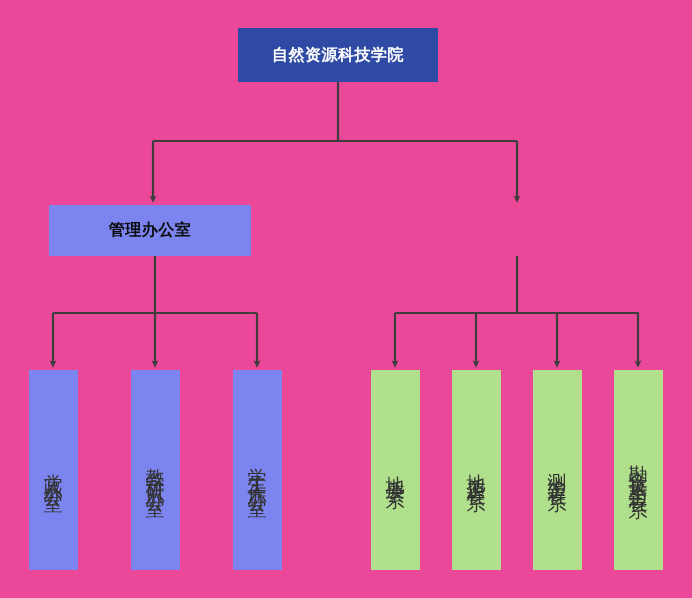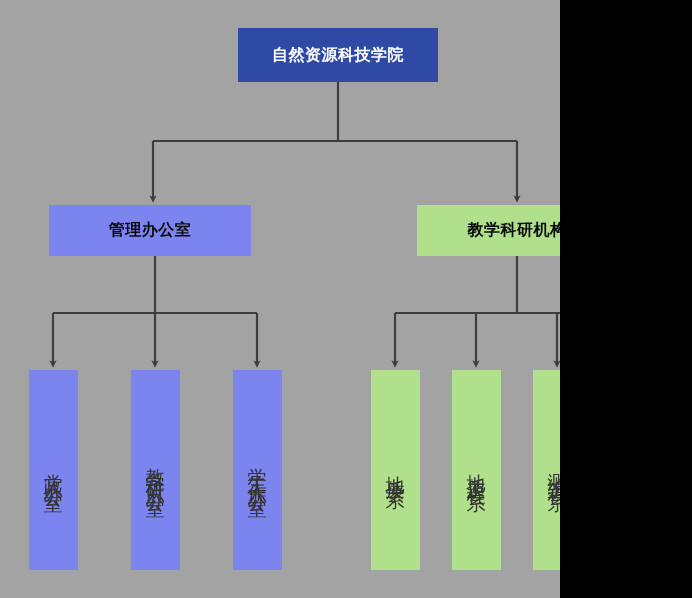--- a/index.html
+++ b/index.html
@@ -5,23 +5,23 @@
   html, body {
     margin: 0;
     padding: 0;
     background: #000000;
   }
   body {
     font-family: "DejaVu Sans", "Liberation Sans", sans-serif;
   }
   #chart-root {
     position: relative;
-    width: 560px;
+    width: 692px;
     height: 598px;
-    background: #a3a3a3;
+    background: #ec4899;
     overflow: hidden;
   }
   #edge-layer {
     position: absolute;
     left: 0;
     top: 0;
     width: 692px;
     height: 598px;
   }
   .node {
@@ -110,23 +110,20 @@
   </svg>
 
   <div class="node root" style="left:238px; top:28px; width:200px; height:54px;">
     <span class="node-label">自然资源科技学院</span>
   </div>
 
   <div class="node branch-mgmt" style="left:49px; top:205px; width:202px; height:51px;">
     <span class="node-label">管理办公室</span>
   </div>
 
-  <div class="node branch-acad" style="left:417px; top:205px; width:200px; height:51px;">
-    <span class="node-label">教学科研机构</span>
-  </div>
 
   <div class="node leaf mgmt" style="left:29px; top:370px; width:49px; height:200px;">
     <span class="node-label">党政办公室</span>
   </div>
   <div class="node leaf mgmt" style="left:131px; top:370px; width:49px; height:200px;">
     <span class="node-label">教学科研办公室</span>
   </div>
   <div class="node leaf mgmt" style="left:233px; top:370px; width:49px; height:200px;">
     <span class="node-label">学生工作办公室</span>
   </div>

